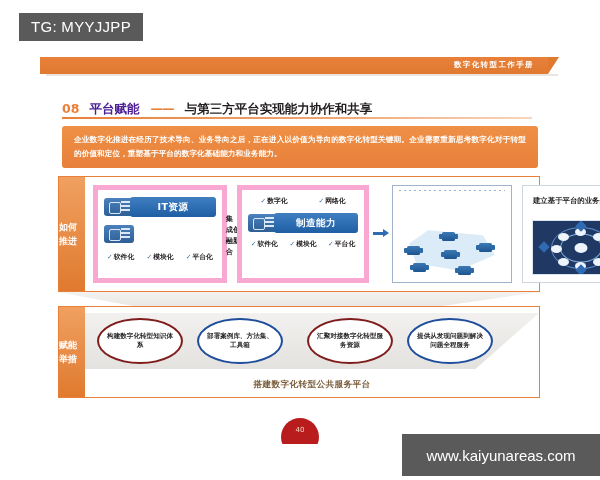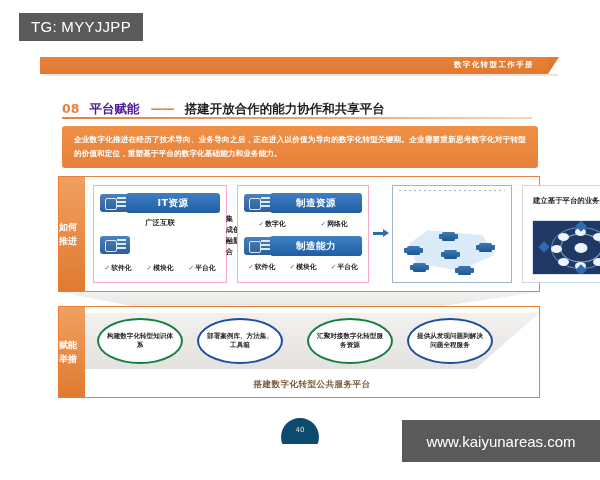--- a/index.html
+++ b/index.html
@@ -72,21 +72,21 @@
     color:#fff;font-size:9px;font-weight:bold;
     display:flex;flex-direction:column;align-items:center;justify-content:center;
     line-height:14px;
   }
   .vside span{display:block;}
 
   .mid-inner{position:absolute;left:26px;top:0;right:0;bottom:0;}
 
   .panel{
     position:absolute;top:8px;bottom:8px;
-    border:1px solid #f9a8d4;box-sizing:border-box;background:#fff;
+    border:5px solid #f9a8d4;box-sizing:border-box;background:#fff;
   }
   .p-it{left:8px;width:134px;}
   .p-mfg{left:152px;width:132px;}
   .p-third{left:307px;width:120px;border:1px solid #9fb3cc;}
   .p-eco{left:437px;width:118px;border:1px solid #cfd6e0;}
 
   
   .merge-txt{
     position:absolute;left:142px;top:12px;width:12px;height:92px;
     color:#231f20;font-size:7.2px;font-weight:bold;line-height:11px;
@@ -221,46 +221,46 @@
     background:linear-gradient(180deg,#f2f1ef 0%,#e4e2df 100%);
     clip-path:polygon(0 0,100% 0,86% 100%,0 100%);
   }
   .ell{
     position:absolute;top:11px;width:86px;height:46px;
     border-radius:50%;box-sizing:border-box;
     display:flex;align-items:center;justify-content:center;text-align:center;
     font-size:6.6px;font-weight:bold;color:#231f20;line-height:9.5px;
     background:#fff;padding:0 6px;
   }
-  .ell.g{border:2px solid #15803d;}
+  .ell.g{border:2px solid #7f1d1d;}
   .ell.b{border:2.2px solid #1f4e9c;}
   .ell1{left:12px;}
   .ell2{left:112px;}
   .ell3{left:222px;}
   .ell4{left:322px;}
   .bot-caption{
     position:absolute;left:12px;right:12px;bottom:6px;text-align:center;
     color:#7a5c3a;font-size:8.6px;font-weight:bold;letter-spacing:.4px;
   }
 
   
   .pagenum{
     position:absolute;left:281px;top:418px;width:38px;height:38px;
-    background:#0c4a6e;border-radius:50%;
+    background:#b91c1c;border-radius:50%;
     color:#f6d9c2;font-size:7px;font-weight:normal;
     display:flex;align-items:flex-start;justify-content:center;
     padding-top:8px;box-sizing:border-box;
   }
   .pagemask{
     position:absolute;left:270px;top:444px;width:62px;height:22px;background:#fff;
   }
 
   
   .footer-wm{
-    position:absolute;left:402px;top:420px;width:198px;height:42px;
+    position:absolute;left:402px;top:434px;width:198px;height:42px;
     background:#5a5a5a;color:#fff;
     display:flex;align-items:center;justify-content:center;
     font-size:15px;font-family:"Liberation Sans",sans-serif;
   }
 </style>
 </head>
 <body>
 
 <div class="page">
 
@@ -270,62 +270,57 @@
     <div class="hdr-shadow"></div>
     <div class="hdr-bar">
       <div class="hdr-title">数字化转型工作手册</div>
     </div>
   </div>
 
   <div class="sec-title">
     <span class="sec-num">08</span>
     <span class="sec-sub">平台赋能</span>
     <span class="sec-dash">——</span>
-    <span class="sec-main">搭建开放合作的能力协作和共享平台</span>
+    <span class="sec-main">与第三方平台实现能力协作和共享</span>
   </div>
   <div class="sec-rule"></div>
 
   <div class="para-box">
     <p>企业数字化推进在经历了技术导向、业务导向之后，正在进入以价值为导向的数字化转型关键期。企业需要重新思考数字化对于转型的价值和定位，重塑基于平台的数字化基础能力和业务能力。</p>
   </div>
 
   <div class="mid-frame">
     <div class="vside">
       <span>如何推进</span>
     </div>
 
     <div class="mid-inner">
 
       <div class="panel p-it">
         <div class="cap-row">
           <div class="cap-icon"></div>
           <div class="cap-lbl">IT资源</div>
         </div>
-        <div class="panel-note">广泛互联</div>
         <div class="cap-row">
           <div class="cap-icon"></div>
         </div>
         <div class="tag-row wide">
           <span class="tag"><i>✓</i><span>软件化</span></span>
           <span class="tag"><i>✓</i><span>模块化</span></span>
           <span class="tag"><i>✓</i><span>平台化</span></span>
         </div>
       </div>
 
       <div class="merge-txt">
         <span>集成融合</span>
         <span class="gap"></span>
         <span>创新</span>
       </div>
 
       <div class="panel p-mfg">
-        <div class="cap-row">
-          <div class="cap-icon"></div>
-          <div class="cap-lbl">制造资源</div>
-        </div>
         <div class="tag-row">
           <span class="tag"><i>✓</i><span>数字化</span></span>
           <span class="tag"><i>✓</i><span>网络化</span></span>
         </div>
         <div class="cap-row">
           <div class="cap-icon"></div>
           <div class="cap-lbl">制造能力</div>
         </div>
         <div class="tag-row">
           <span class="tag"><i>✓</i><span>软件化</span></span>

